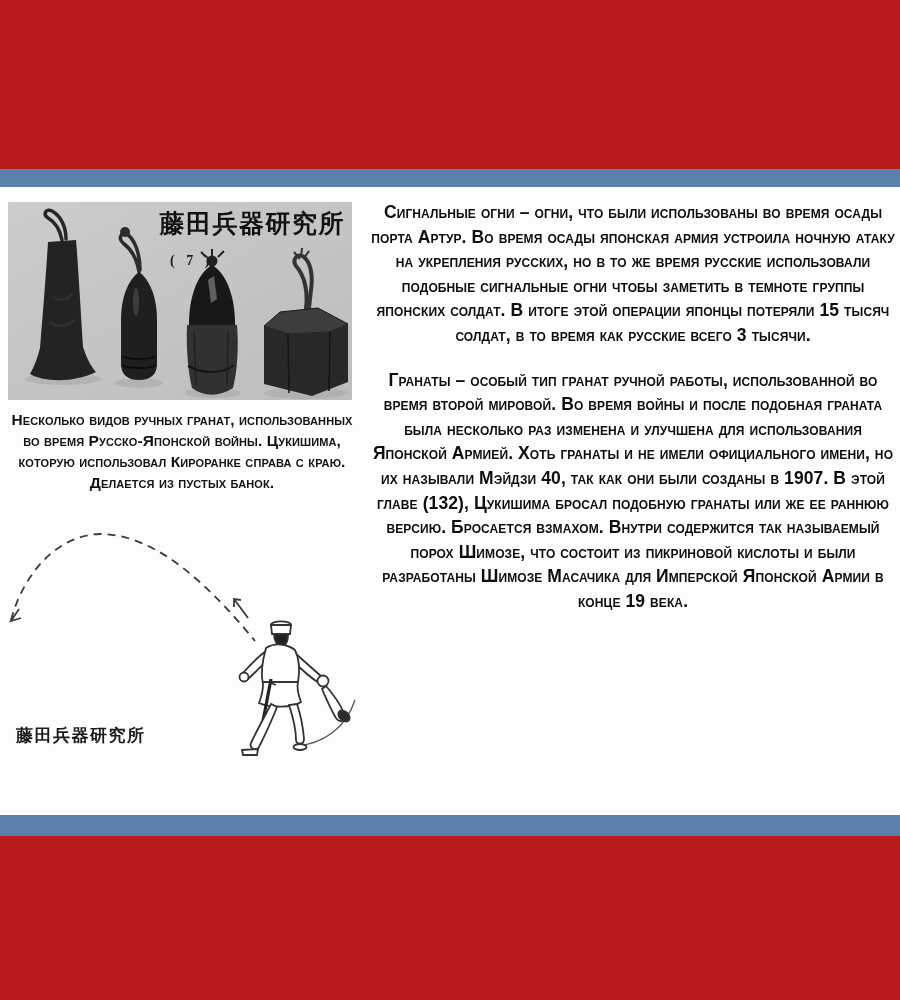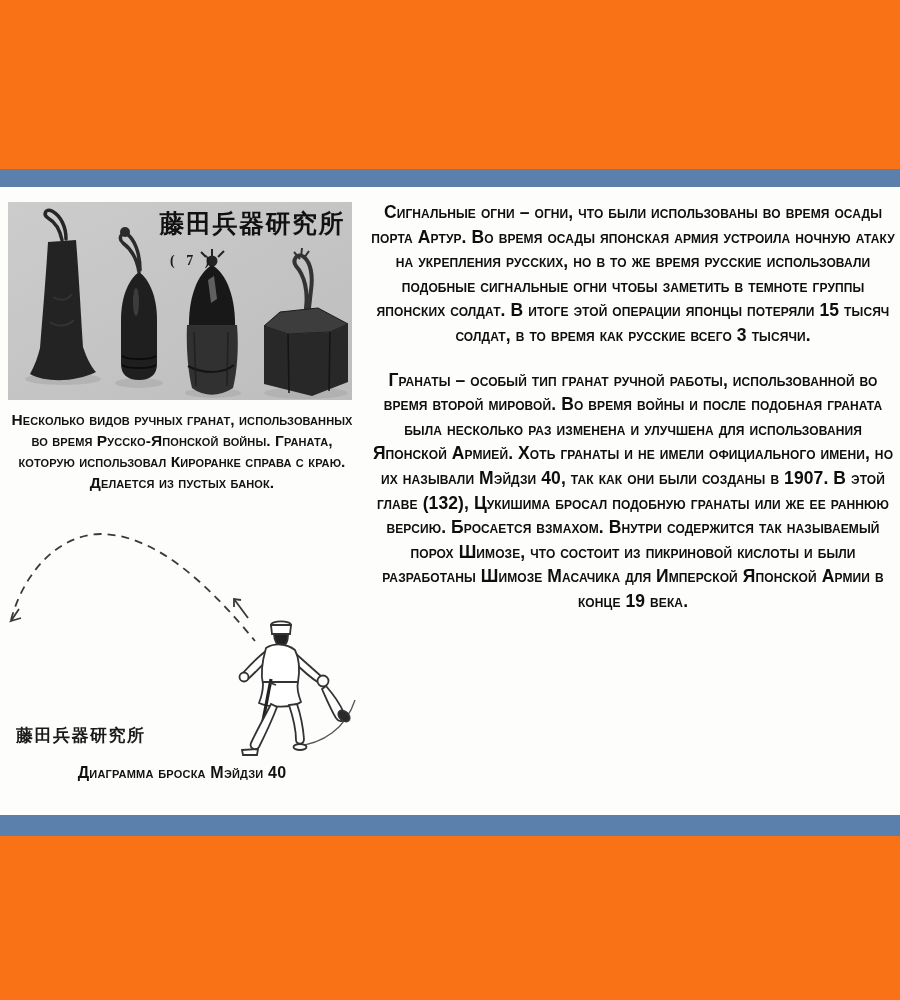--- a/index.html
+++ b/index.html
@@ -1,19 +1,19 @@
 <!DOCTYPE html>
 <html><head>
 <meta charset="utf-8">
 <style>
   * { margin:0; padding:0; box-sizing:border-box; }
   html,body { background:#7b7b7b; }
   .stage {
     position:relative; width:900px; height:1000px;
-    background:#f97316; overflow:hidden;
+    background:#b91c1c; overflow:hidden;
     font-family:"Liberation Sans", sans-serif;
   }
   .bar { position:absolute; left:0; width:900px; background:#5b80ac; }
   .bar-top { top:169px; height:18px; }
   .bar-bottom { top:815px; height:21px; }
   .page {
     position:absolute; left:0; top:187px; width:900px; height:628px;
     background:#fdfdfb;
   }
   .left-col { position:absolute; left:8px; top:15px; width:348px; }
@@ -92,21 +92,21 @@
           <path d="M298,106 C300,90 297,74 288,64 C284,58 289,50 296,55 C303,61 305,74 303,88 L301,106" fill="none" stroke="#333333" stroke-width="4" stroke-linecap="round"></path>
           <path d="M292,57 L286,50 M293,55 L294,46 M296,56 L301,49" stroke="#333333" stroke-width="2"></path>
           <polygon points="256,124 272,110 310,106 340,122 322,130 280,132" fill="#3d3d3d" stroke="#1a1a1a" stroke-width="1"></polygon>
           <polygon points="256,124 280,132 322,130 340,122 340,180 304,194 256,182" fill="#282828"></polygon>
           <path d="M280,132 L281,191 M322,130 L321,189" stroke="#141414" stroke-width="1.5"></path>
         </g>
         <text class="jp-serif" x="337" y="30" text-anchor="end" font-size="25" letter-spacing="1.5" fill="#111111">藤田兵器研究所</text>
         <text class="jp-serif" x="162" y="63" font-size="14" letter-spacing="4" fill="#1a1a1a">( 7 )</text>
       </svg>
 
-      <div class="photo-caption">Несколько видов ручных гранат, использованных во время Русско-Японской войны. Граната, которую использовал Кироранке справа с краю. Делается из пустых банок.</div>
+      <div class="photo-caption">Несколько видов ручных гранат, использованных во время Русско-Японской войны. Цукишима, которую использовал Кироранке справа с краю. Делается из пустых банок.</div>
 
       <svg class="diagram-svg" viewBox="0 0 350 245">
         <rect x="0" y="0" width="350" height="245" fill="#fdfdfb"></rect>
 
         <g>
           <path d="M3,106 C16,58 50,21 92,20 C150,20 205,76 247,127" fill="none" stroke="#3a3a3a" stroke-width="1.8" stroke-dasharray="8 6"></path>
           <path d="M11,95 L3,107 L13,104" fill="none" stroke="#3a3a3a" stroke-width="1.8"></path>
         </g>
 
         <g>
@@ -130,21 +130,20 @@
           <path d="M263,165 L255,207" stroke="#222222" stroke-width="3.2" fill="none"></path>
           <path d="M260,168 L268,171" fill="none"></path>
           <path d="M263,190 C257,202 249,216 243,229 C241,234 248,238 251,233 C257,221 264,206 269,193 Z"></path>
           <path d="M234,236 L250,235 L249,241 L235,241 Z"></path>
           <path d="M281,191 C285,203 288,215 288,226 C288,231 296,231 296,225 C295,212 292,199 289,190 Z"></path>
           <ellipse cx="292" cy="233" rx="6.5" ry="3"></ellipse>
         </g>
         <text class="jp-serif" x="8" y="227" font-size="17" letter-spacing="1.5" fill="#1a1a1a">藤田兵器研究所</text>
       </svg>
 
-      <div class="diagram-caption">Диаграмма броска Мэйдзи 40</div>
     </div>
 
     <div class="text-col">
       <p>Сигнальные огни – огни, что были использованы во время осады порта Артур. Во время осады японская армия устроила ночную атаку на укрепления русских, но в то же время русские использовали подобные сигнальные огни чтобы заметить в темноте группы японских солдат. В итоге этой операции японцы потеряли 15 тысяч солдат, в то время как русские всего 3 тысячи.</p>
       <p>Гранаты – особый тип гранат ручной работы, использованной во время второй мировой. Во время войны и после подобная граната была несколько раз изменена и улучшена для использования Японской Армией. Хоть гранаты и не имели официального имени, но их называли Мэйдзи 40, так как они были созданы в 1907. В этой главе (132), Цукишима бросал подобную гранаты или же ее раннюю версию. Бросается взмахом. Внутри содержится так называемый порох Шимозе, что состоит из пикриновой кислоты и были разработаны Шимозе Масачика для Имперской Японской Армии в конце 19 века.</p>
     </div>
 
   </div>
 
   <div class="bar bar-bottom"></div>

